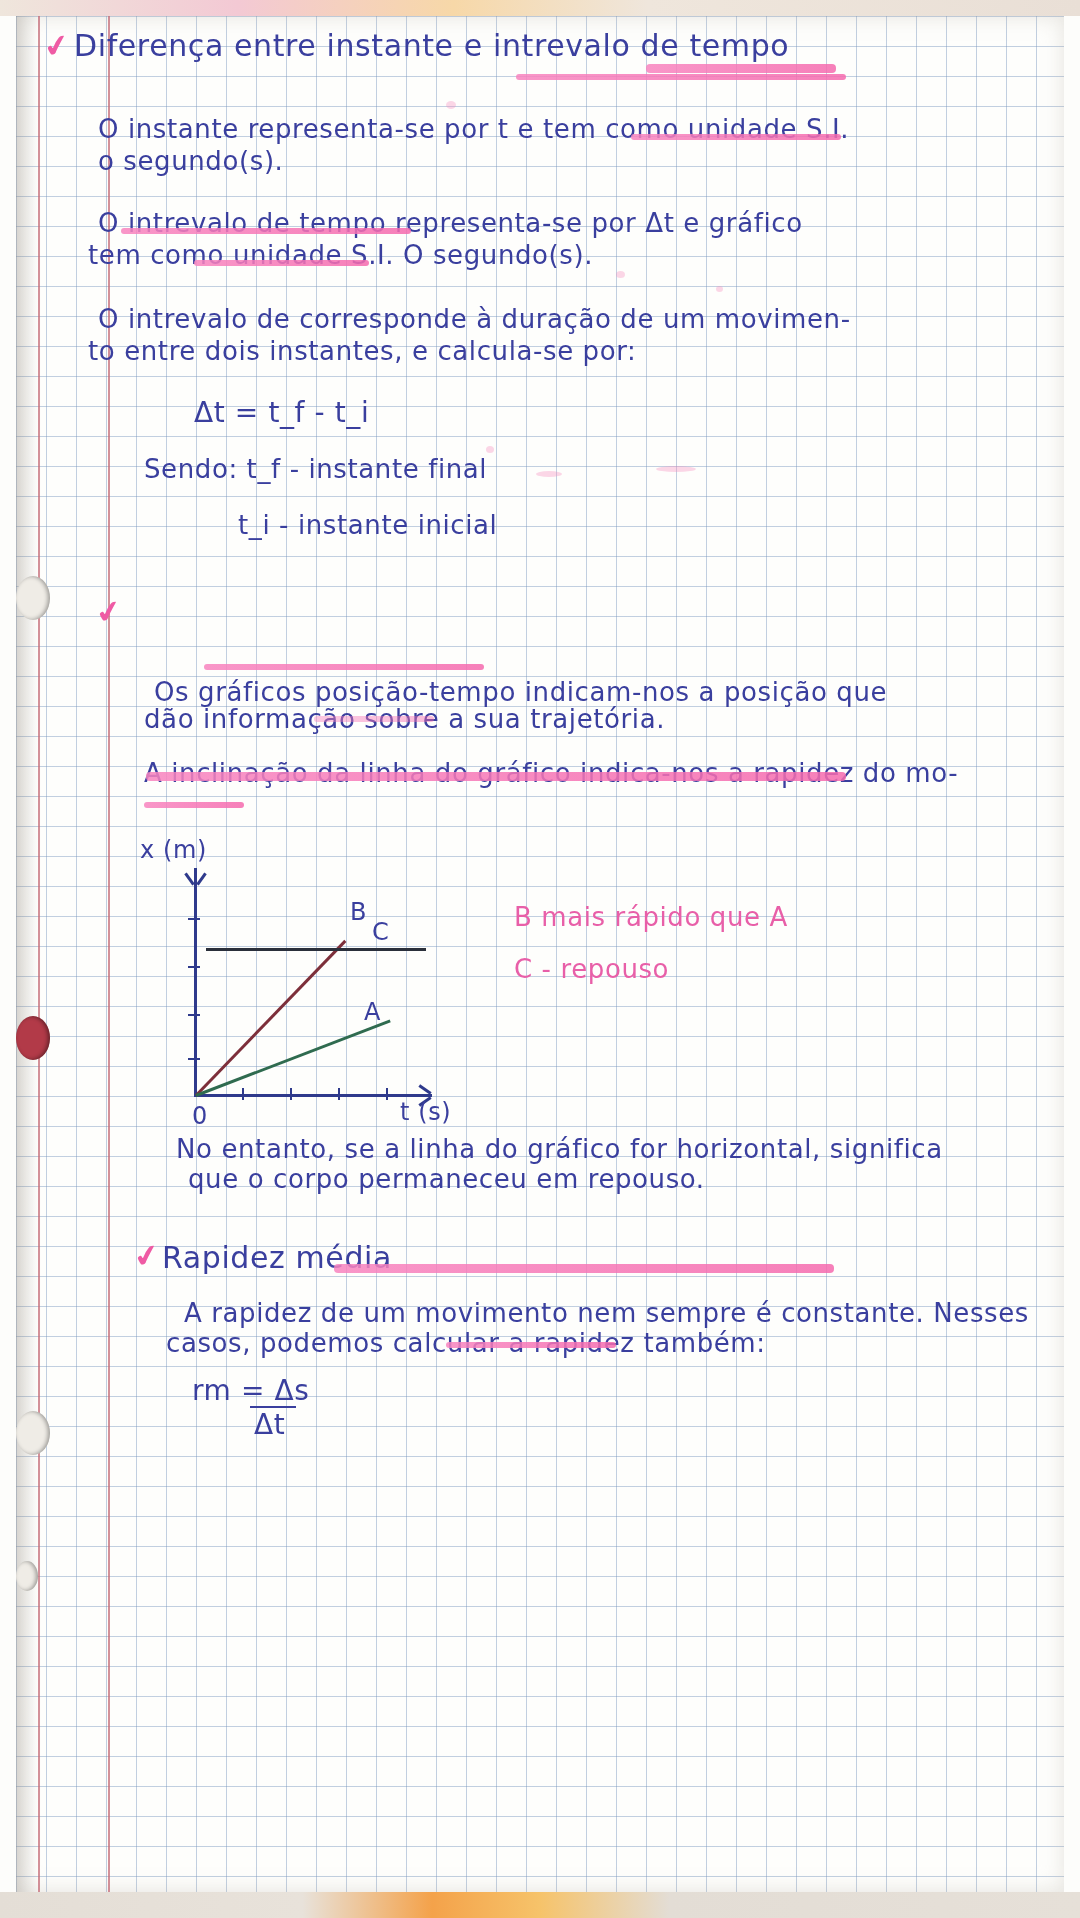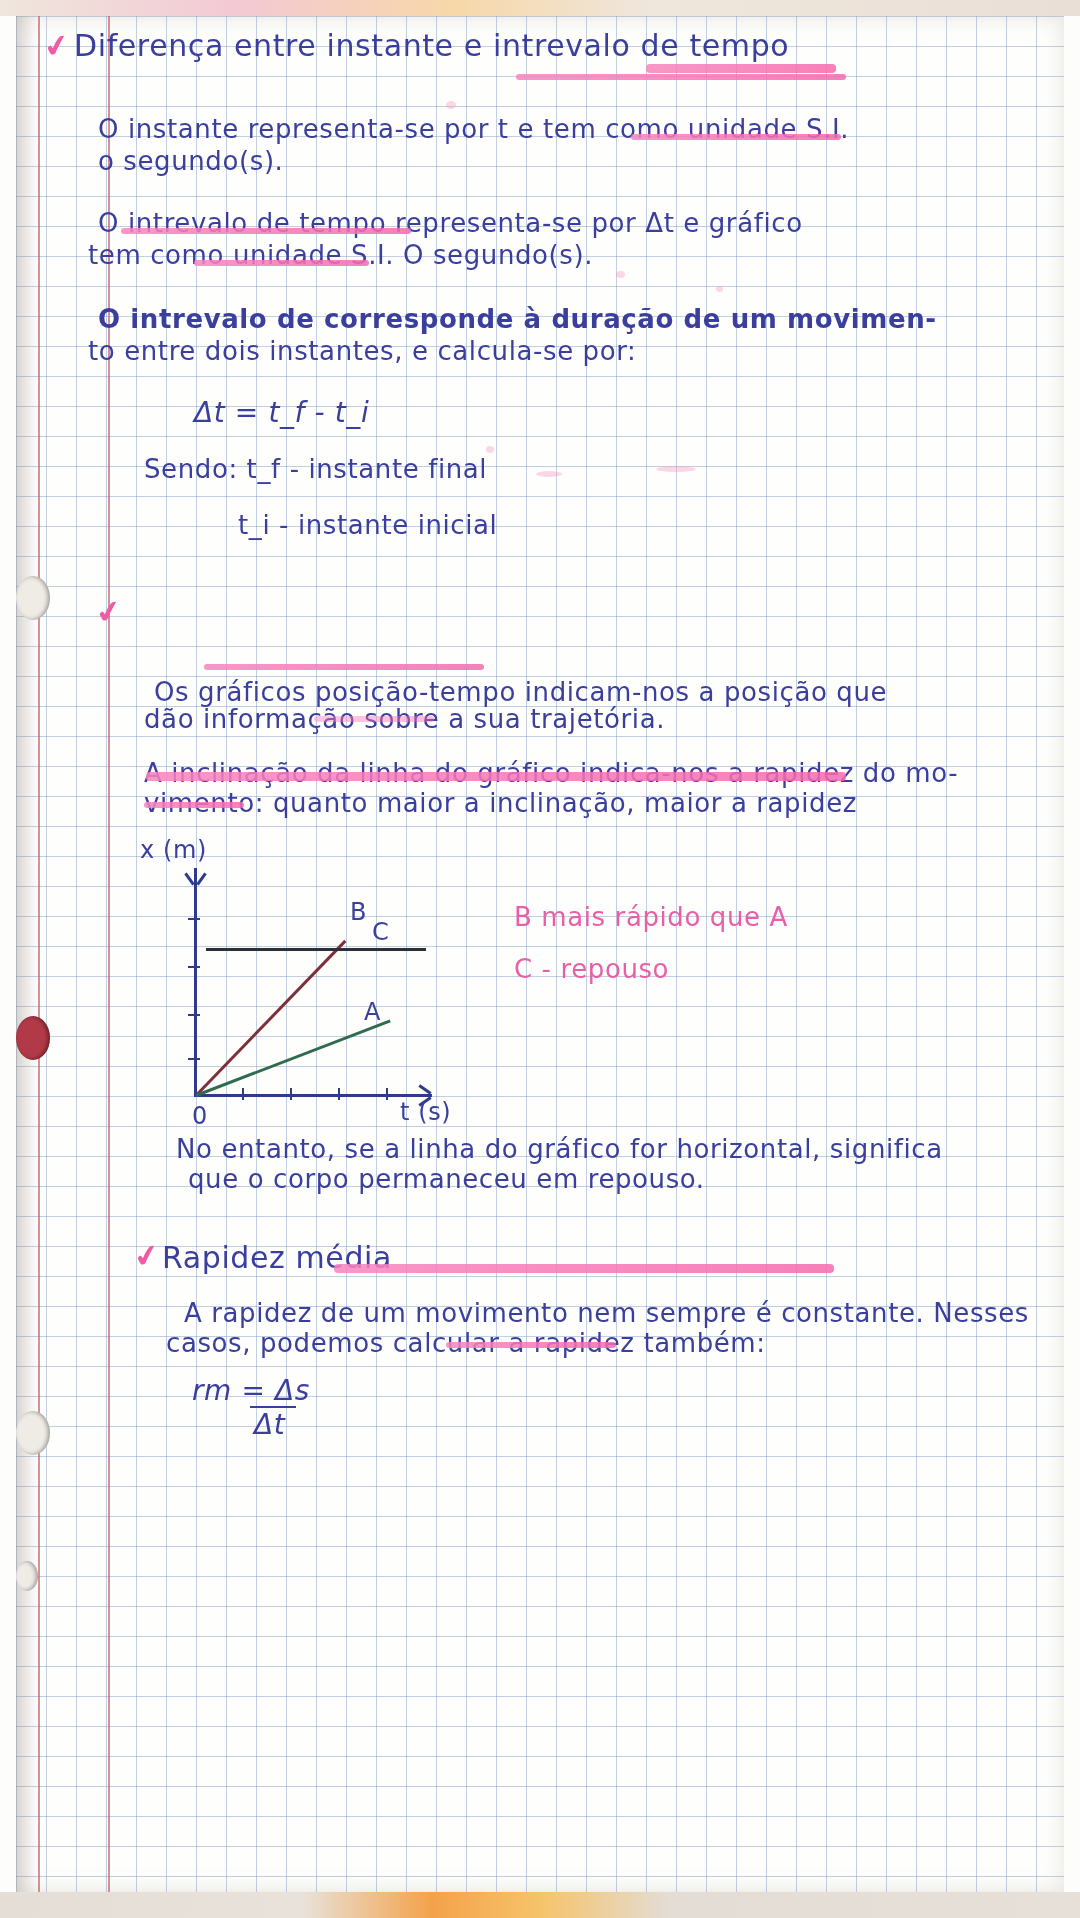--- a/index.html
+++ b/index.html
@@ -61,21 +61,21 @@
     font-family:"DejaVu Sans", sans-serif;
     color:#2f3a8c;
     letter-spacing:.6px;
     white-space:pre;
     transform-origin:left top;
   }
   .blue{color:#3a3f9e;}
   .pink{color:#e85fa8;}
   .t24{font-size:24px;}
   .t26{font-size:26px;}
-  .t28{font-size:28px;font-style:italic;}
+  .t28{font-size:28px;}
   .t30{font-size:30px;}
 
   
   .hl{
     position:absolute;
     background:linear-gradient(90deg,#f884bf,#f56aae);
     opacity:.85;border-radius:4px;
   }
   .hl.thin{height:6px;}
   .hl.med{height:9px;}
@@ -118,38 +118,37 @@
 
     <div class="hw t26 blue" style="left:82px;top:98px;">O instante representa-se por t e tem como unidade S.I.</div>
     <div class="hl thin" style="left:615px;top:118px;width:210px;"></div>
     <div class="hw t26 blue" style="left:82px;top:130px;">o segundo(s).</div>
 
     <div class="hw t26 blue" style="left:82px;top:192px;">O intrevalo de tempo representa-se por Δt e gráfico</div>
     <div class="hl thin" style="left:105px;top:212px;width:290px;"></div>
     <div class="hw t26 blue" style="left:72px;top:224px;">tem como unidade S.I. O segundo(s).</div>
     <div class="hl thin" style="left:178px;top:244px;width:175px;"></div>
 
-    <div class="hw t26 blue" style="left:82px;top:288px;font-weight:bold;">O intrevalo de corresponde à duração de um movimen-</div>
+    <div class="hw t26 blue" style="left:82px;top:288px;">O intrevalo de corresponde à duração de um movimen-</div>
     <div class="hw t26 blue" style="left:72px;top:320px;">to entre dois instantes, e calcula-se por:</div>
 
     <div class="hw t28 blue" style="left:178px;top:380px;">Δt = t_f - t_i</div>
 
     <div class="hw t26 blue" style="left:128px;top:438px;">Sendo: t_f - instante final</div>
     <div class="hw t26 blue" style="left:222px;top:494px;">t_i - instante inicial</div>
 
     <div class="check" style="left:80px;top:578px;">✔</div>
 
     <div class="hw t26 blue" style="left:138px;top:628px;margin-top:33px;">Os gráficos posição-tempo indicam-nos a posição que</div>
     <div class="hl thin" style="left:188px;top:648px;width:280px;"></div>
     <div class="hw t26 blue" style="left:128px;top:688px;">dão informação sobre a sua trajetória.</div>
     <div class="hl thin" style="left:298px;top:700px;width:120px;opacity:.45;"></div>
 
     <div class="hw t26 blue" style="left:128px;top:742px;">A inclinação da linha do gráfico indica-nos a rapidez do mo-</div>
     <div class="hl med" style="left:130px;top:756px;width:700px;"></div>
-    <div class="hw t26 blue" style="left:128px;top:772px;">vimento: quanto maior a inclinação, maior a rapidez</div>
     <div class="hl thin" style="left:128px;top:786px;width:100px;"></div>
 
     <div class="hw t24 blue" style="left:124px;top:820px;">x (m)</div>
 
     <div class="axis" style="left:178px;top:852px;width:3px;height:228px;"></div>
     <div class="axis" style="left:172px;top:856px;width:3px;height:14px;transform:rotate(-35deg);"></div>
     <div class="axis" style="left:184px;top:856px;width:3px;height:14px;transform:rotate(35deg);"></div>
 
     <div class="axis" style="left:178px;top:1078px;width:238px;height:3px;"></div>
     <div class="axis" style="left:402px;top:1072px;width:14px;height:3px;transform:rotate(35deg);"></div>

